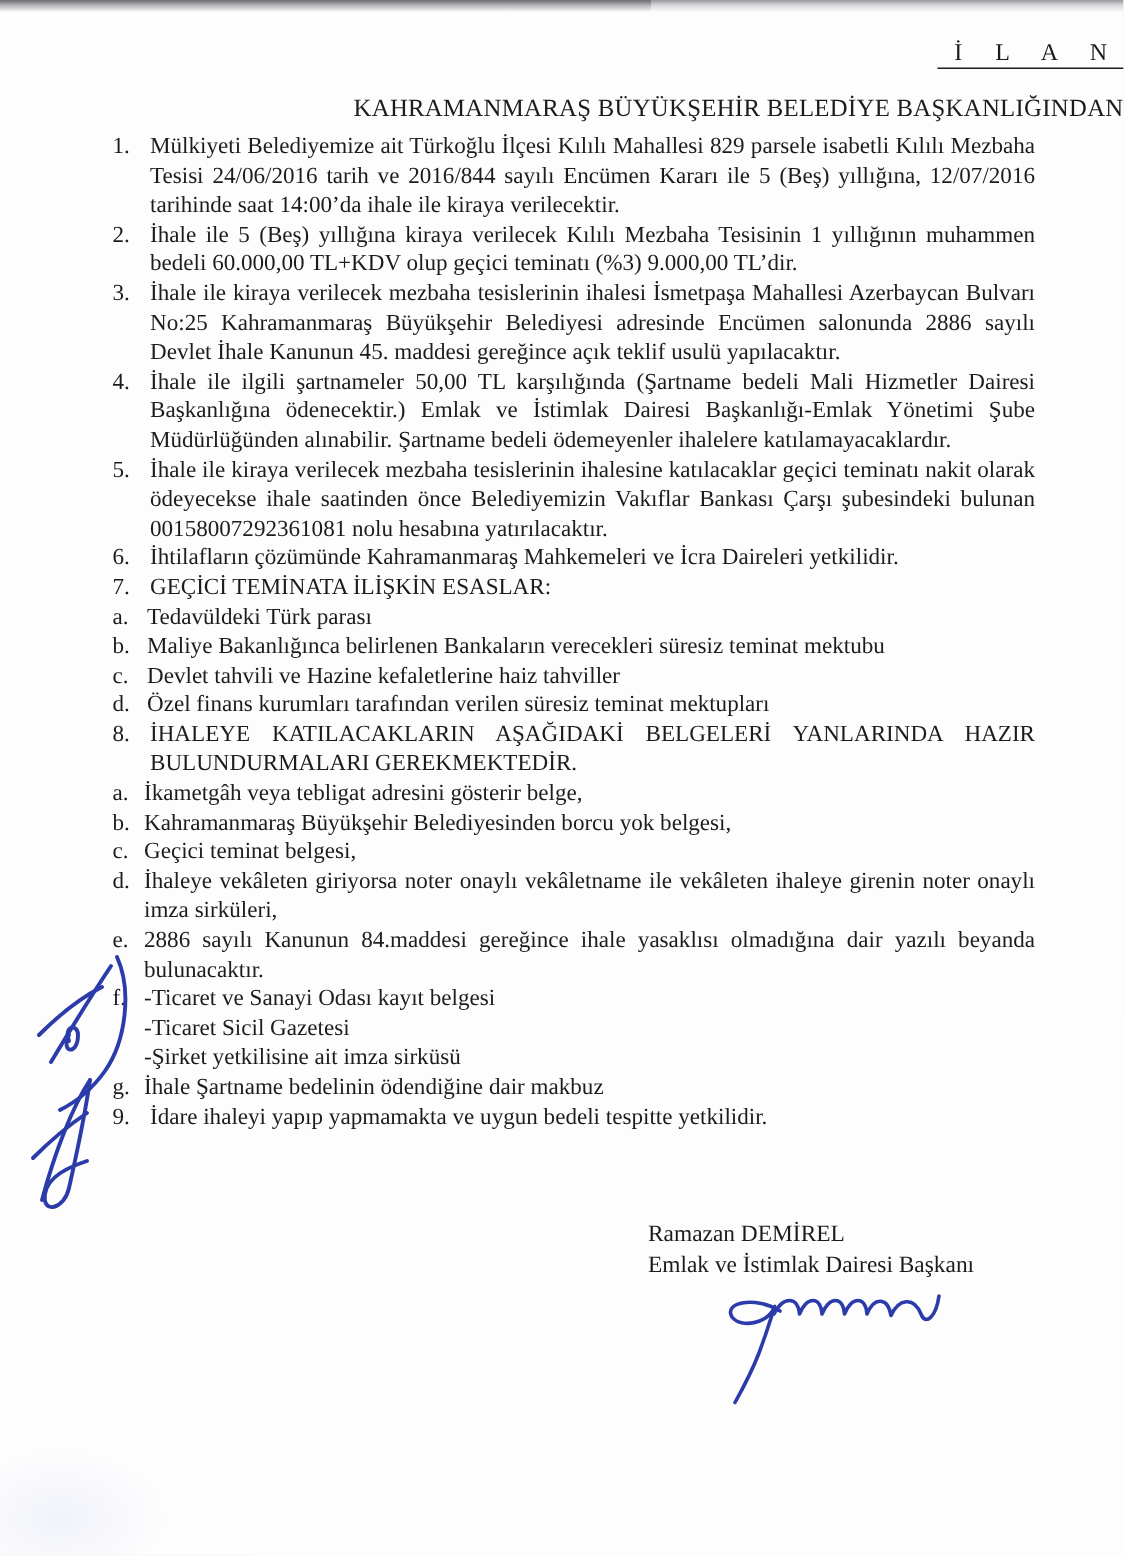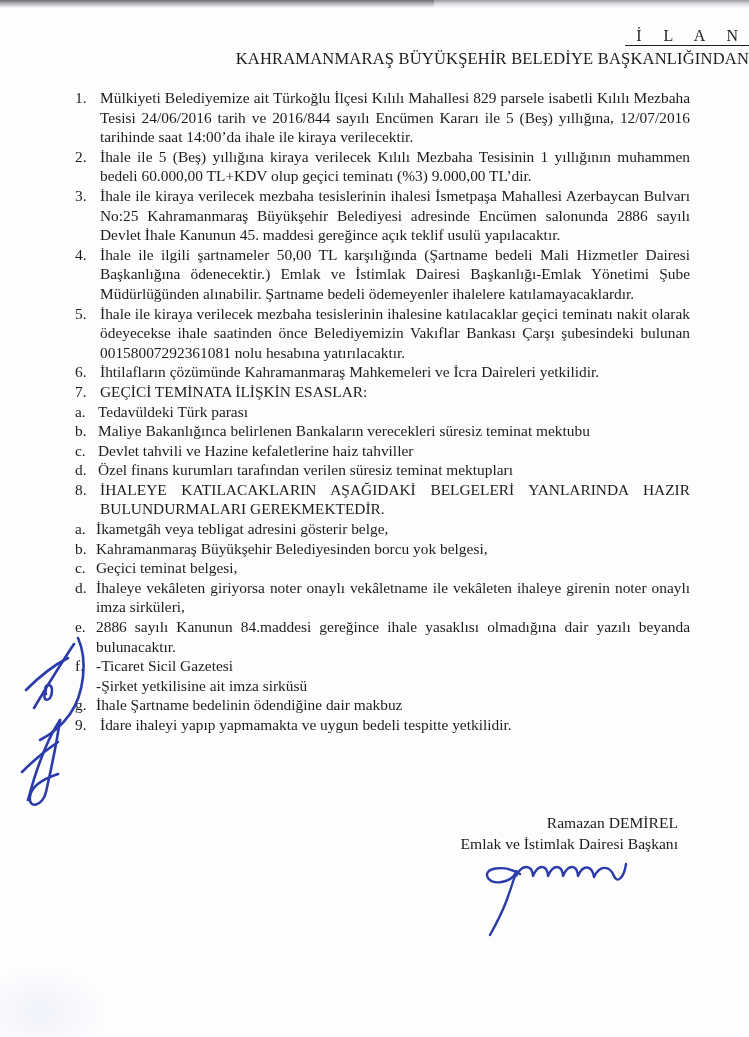--- a/index.html
+++ b/index.html
@@ -33,21 +33,21 @@
   
   .heading{ text-align:right; padding-top:27px; }
   .heading .ilan{
     display:inline-block;
     font-size:16px; letter-spacing:9px;
     padding:0 2px 0 11px;
     border-bottom:1.4px solid #1c1c1e;
     line-height:18px;
   }
   .heading .org{
-    font-size:16.5px; letter-spacing:.2px; margin-top:2px; line-height:21px;
+    font-size:16.5px; letter-spacing:.2px; margin-top:15px; line-height:21px;
   }
   
   .content{
     position:absolute; top:88px; left:75px; right:59px;
     font-size:15.4px; line-height:19.6px;
   }
   ol.main{ list-style:none; margin:0; padding:0; }
   ol.main > li{ margin:0; }
   .row{ display:flex; align-items:flex-start; }
   .num{ width:25px; flex:0 0 25px; }
@@ -59,21 +59,21 @@
   .sub8{ margin-left:38px; }
   .sub8 .ltr{ flex:0 0 21px; width:21px; }
   .stxt{ flex:1; text-align:justify; }
   .item-9{ margin-top:17px; }
   .closing{
     margin:16px 0 0 60px;
   }
   
   .sig-block{
     position:absolute; top:812px; left:432px; width:246px;
-    text-align:right; font-size:15.6px; line-height:21px;
+    text-align:left; font-size:15.6px; line-height:21px;
   }
   .sig-scribble{
     position:absolute; top:852px; left:468px; width:185px; height:85px;
     pointer-events:none;
   }
   .paraph{ position:absolute; pointer-events:none; }
   .paraph-1{ top:632px; left:12px; width:100px; height:115px; }
   .paraph-2{ top:712px; left:14px; width:88px; height:104px; }
 </style>
 </head>
@@ -173,20 +173,21 @@
               <span class="ltr">d.</span>
               <span class="stxt">İhaleye vekâleten giriyorsa noter onaylı vekâletname ile vekâleten ihaleye girenin noter onaylı imza sirküleri,</span>
             </li>
           <li>
               <span class="ltr">e.</span>
               <span class="stxt">2886 sayılı Kanunun 84.maddesi gereğince ihale yasaklısı olmadığına dair yazılı beyanda bulunacaktır.</span>
             </li>
           <li>
             <span class="ltr">f.</span>
             <div class="stxt">
+              <div>-Ticaret ve Sanayi Odası kayıt belgesi</div>
               <div>-Ticaret Sicil Gazetesi</div>
               <div>-Şirket yetkilisine ait imza sirküsü</div>
             </div>
           </li>
           <li>
               <span class="ltr">g.</span>
               <span class="stxt">İhale Şartname bedelinin ödendiğine dair makbuz</span>
             </li>
         </ol>
       </li>

